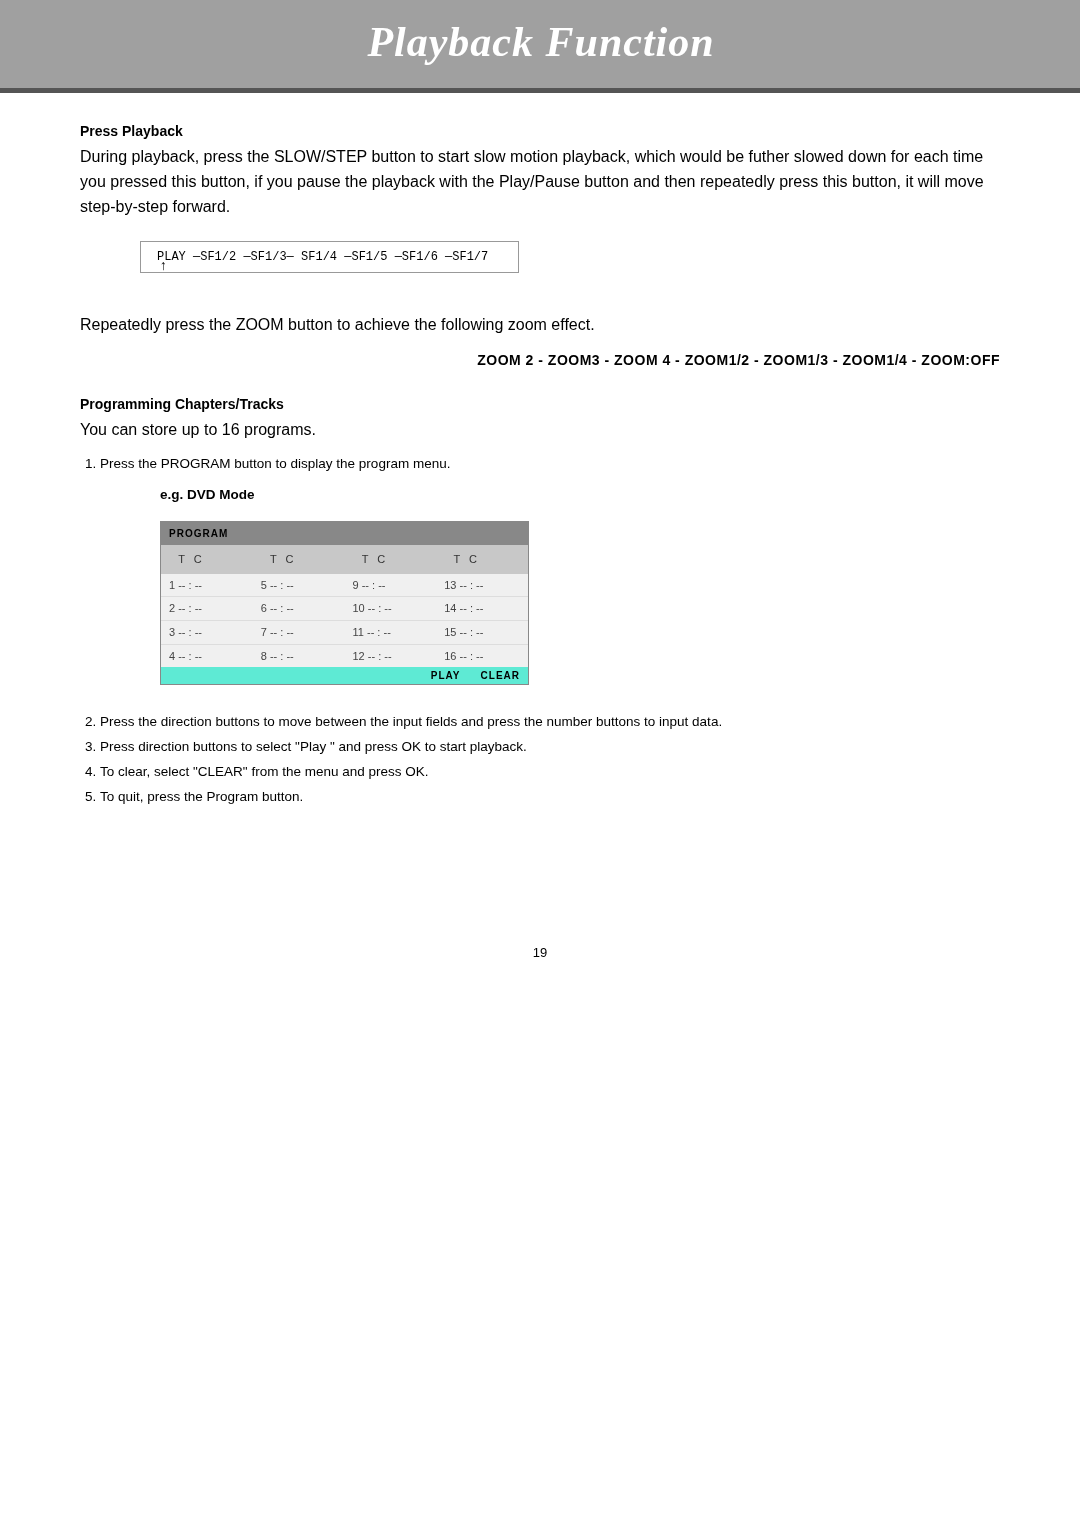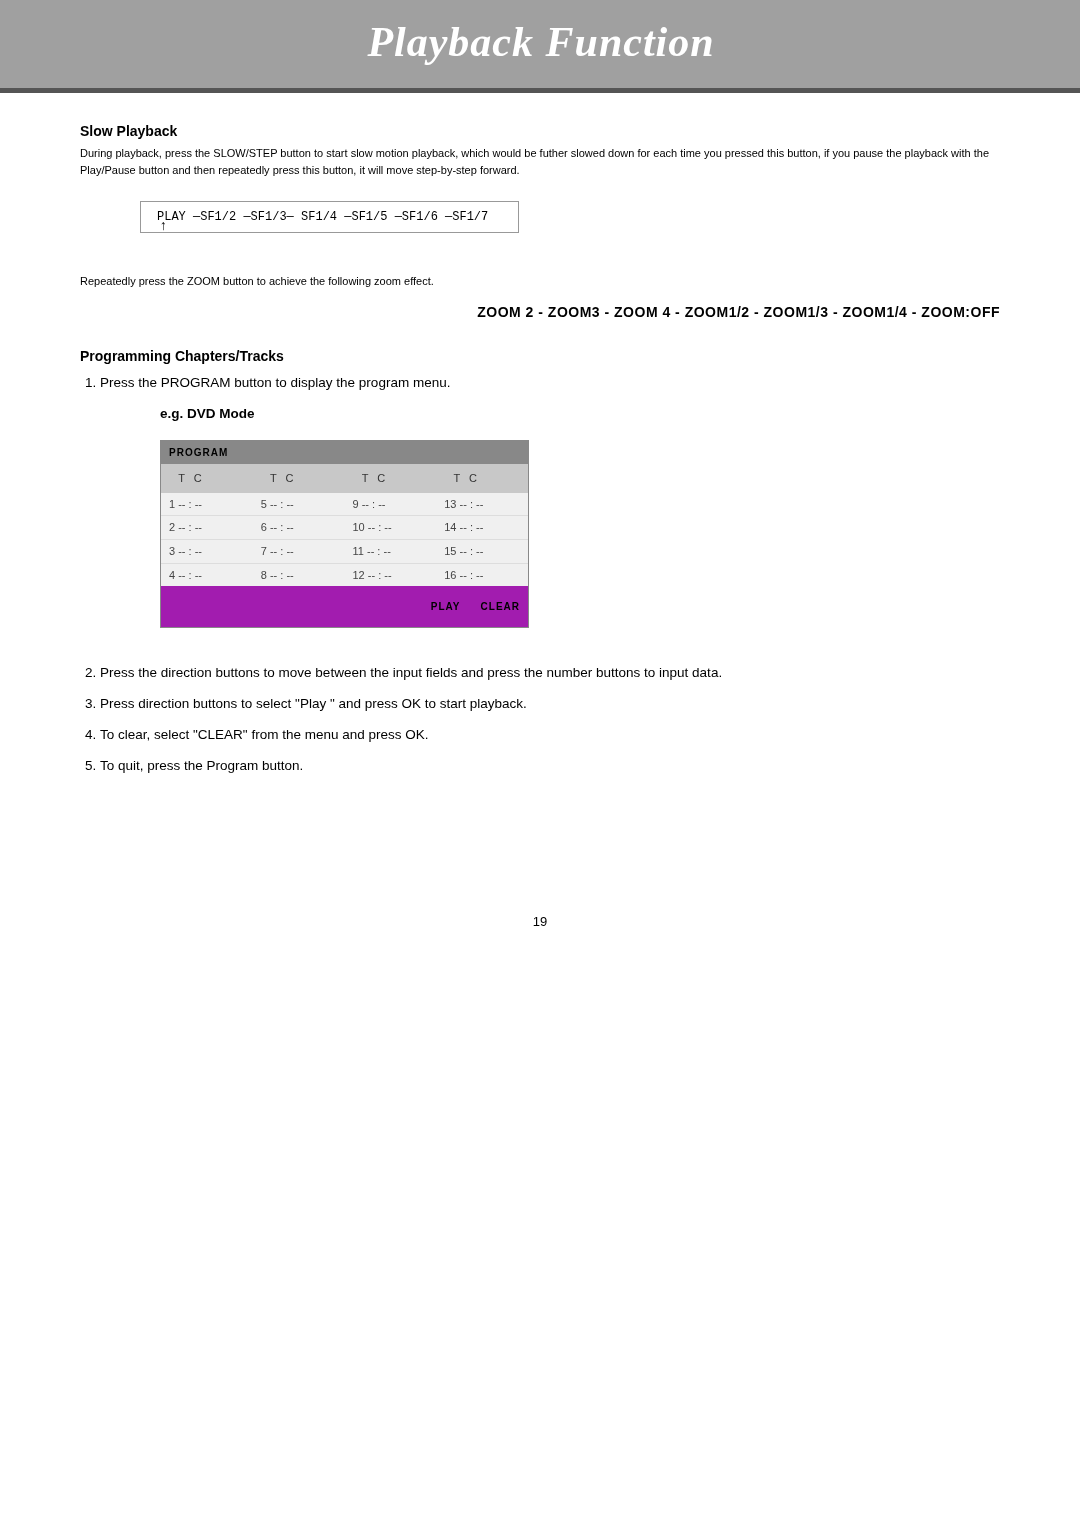--- a/index.html
+++ b/index.html
@@ -39,21 +39,21 @@
       margin-bottom: 28px;
     }
 
     .section-title {
       font-weight: bold;
       font-size: 14px;
       margin-bottom: 6px;
     }
 
     .section-body {
-      font-size: 11px;
+      font-size: 16px;
       line-height: 1.55;
       margin-bottom: 10px;
     }
 
     .slow-playback-diagram {
       border: 1px solid #999;
       display: inline-block;
       padding: 8px 30px 8px 16px;
       margin: 12px 0 12px 60px;
       font-family: Liberation Mono, monospace;
@@ -93,21 +93,20 @@
     }
 
     .numbered-list {
       margin-left: 20px;
     }
 
     .numbered-list li {
       font-size: 13.5px;
       line-height: 1.7;
       margin-bottom: 2px;
-      margin-top: 8px;
     }
 
     .indent-block {
       margin-left: 60px;
       margin-top: 8px;
       margin-bottom: 14px;
       font-size: 13.5px;
       font-weight: bold;
     }
 
@@ -121,24 +120,24 @@
     .program-header {
       background: #888;
       color: #000;
       font-size: 10px;
       font-weight: bold;
       padding: 3px 8px;
       letter-spacing: 1px;
     }
 
     .program-footer {
-      background: #a21caf;
+      background: #5eead4;
       display: flex;
       justify-content: flex-end;
-      padding: 12px 8px;
+      padding: 0 8px;
       gap: 20px;
     }
 
     .prog-btn {
       font-size: 10px;
       font-weight: bold;
       letter-spacing: 1px;
       color: #000;
     }
 
@@ -195,36 +194,37 @@
 <body>
 
 <div class="header">
   <div class="header-title">Playback Function</div>
 </div>
 <hr class="divider-line">
 
 <div class="content">
 
   <div class="section">
-    <div class="section-title">Slow Playback</div>
+    <div class="section-title">Press Playback</div>
     <div class="section-body">During playback, press the SLOW/STEP button to start slow motion playback, which would be futher slowed down for each time you pressed this button, if you pause the playback with the Play/Pause button and then repeatedly press this button, it will move step-by-step forward.</div>
     <div class="slow-playback-diagram">
       <span>PLAY —SF1/2 —SF1/3— SF1/4 —SF1/5 —SF1/6 —SF1/7</span>
       <br>
       <span class="arrow-up">↑</span>
     </div>
   </div>
 
   <div class="section">
     <div class="section-body">Repeatedly press the ZOOM button to achieve the following zoom effect.</div>
     <div class="zoom-chain">ZOOM 2 - ZOOM3 - ZOOM 4 - ZOOM1/2 - ZOOM1/3 - ZOOM1/4 - ZOOM:OFF</div>
   </div>
 
   <div class="section">
     <div class="prog-section-title">Programming Chapters/Tracks</div>
+    <div class="section-body">You can store up to 16 programs.</div>
 
     <ol class="numbered-list">
       <li>
         <span>Press the PROGRAM button to display the program menu.</span>
         <div class="indent-block">
           <span>e.g. DVD Mode</span>
         </div>
 
         
         <div class="program-box">

